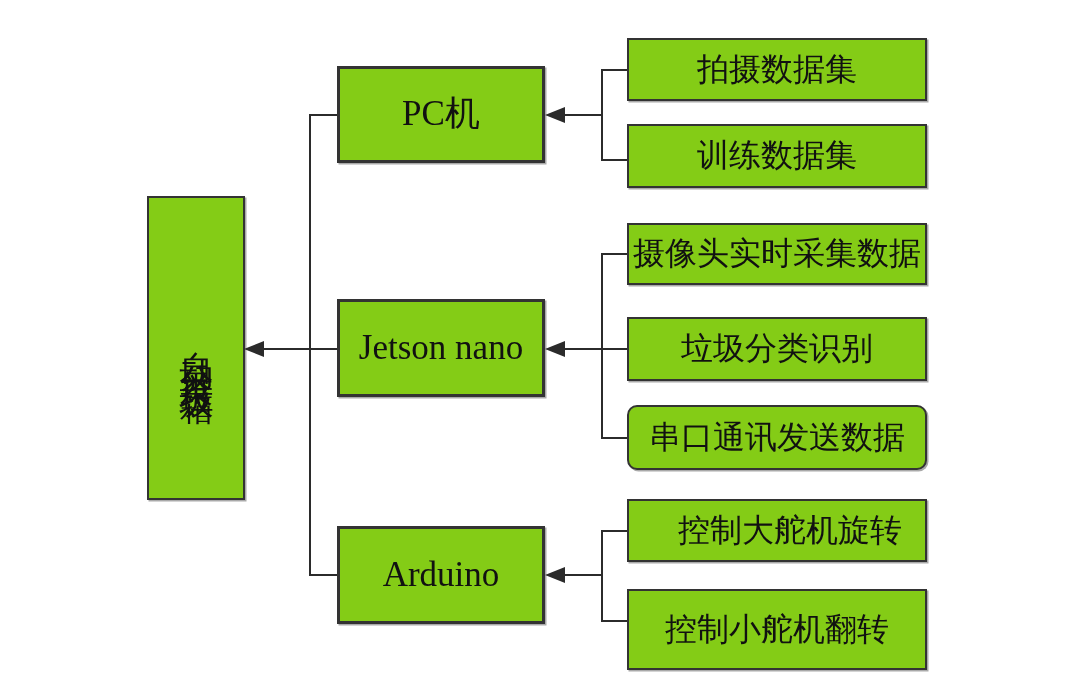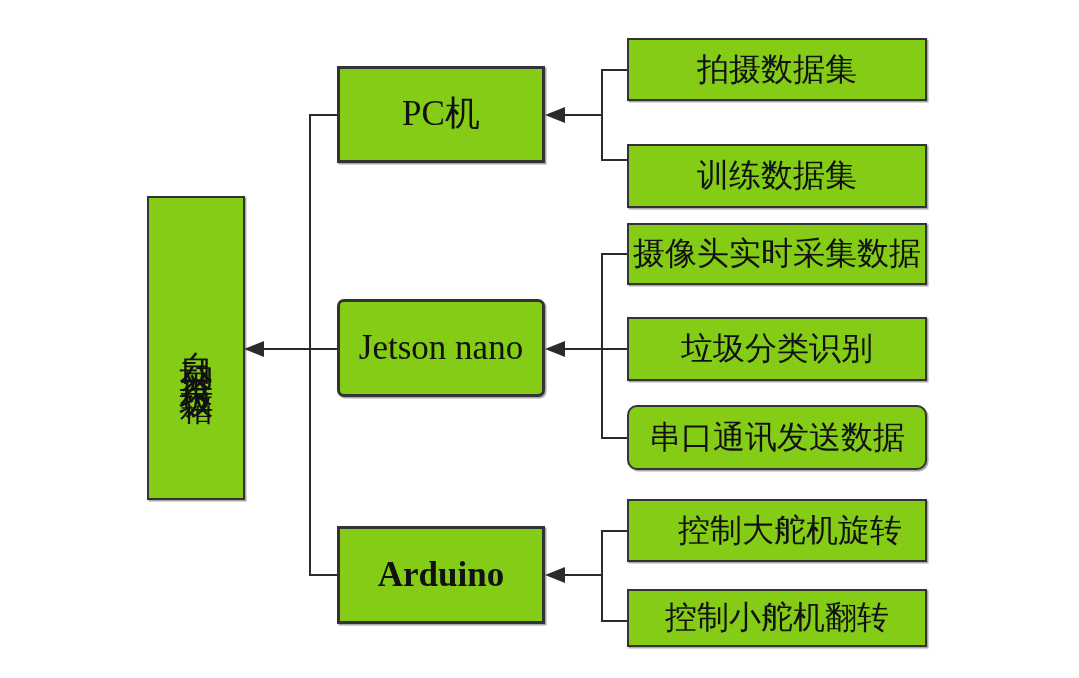--- a/index.html
+++ b/index.html
@@ -51,48 +51,48 @@
 
 <div id="canvas">
 
   <div class="node root" style="left:147px;top:196px;width:98px;height:304px;">
     <span class="root-text">自动分类垃圾箱</span>
   </div>
 
   <div class="node mid" style="left:337px;top:66px;width:208px;height:97px;">
     <span>PC机</span>
   </div>
-  <div class="node mid" style="left:337px;top:299px;width:208px;height:98px;border-radius:7px;">
+  <div class="node mid" style="left:337px;top:299px;width:208px;height:98px;">
     <span>Jetson nano</span>
   </div>
-  <div class="node mid" style="left:337px;top:526px;width:208px;height:98px;font-weight:bold;">
+  <div class="node mid" style="left:337px;top:526px;width:208px;height:98px;">
     <span>Arduino</span>
   </div>
 
   <div class="node leaf" style="left:627px;top:38px;width:300px;height:63px;">
     <span>拍摄数据集</span>
   </div>
-  <div class="node leaf" style="left:627px;top:144px;width:300px;height:64px;">
+  <div class="node leaf" style="left:627px;top:124px;width:300px;height:64px;">
     <span>训练数据集</span>
   </div>
 
   <div class="node leaf" style="left:627px;top:223px;width:300px;height:62px;">
     <span>摄像头实时采集数据</span>
   </div>
   <div class="node leaf" style="left:627px;top:317px;width:300px;height:64px;">
     <span>垃圾分类识别</span>
   </div>
   <div class="node leaf" style="left:627px;top:405px;width:300px;height:65px;border-radius:10px;">
     <span>串口通讯发送数据</span>
   </div>
 
   <div class="node leaf" style="left:627px;top:499px;width:300px;height:63px;padding-left:26px;">
     <span>控制大舵机旋转</span>
   </div>
-  <div class="node leaf" style="left:627px;top:589px;width:300px;height:58px;">
+  <div class="node leaf" style="left:627px;top:589px;width:300px;height:81px;">
     <span>控制小舵机翻转</span>
   </div>
 
   <div class="line" style="left:309px;top:114px;width:2px;height:462px;"></div>
 
   <div class="line" style="left:309px;top:114px;width:28px;height:2px;"></div>
 
   <div class="line" style="left:309px;top:574px;width:28px;height:2px;"></div>
 
   <div class="line" style="left:263px;top:348px;width:74px;height:2px;"></div>

